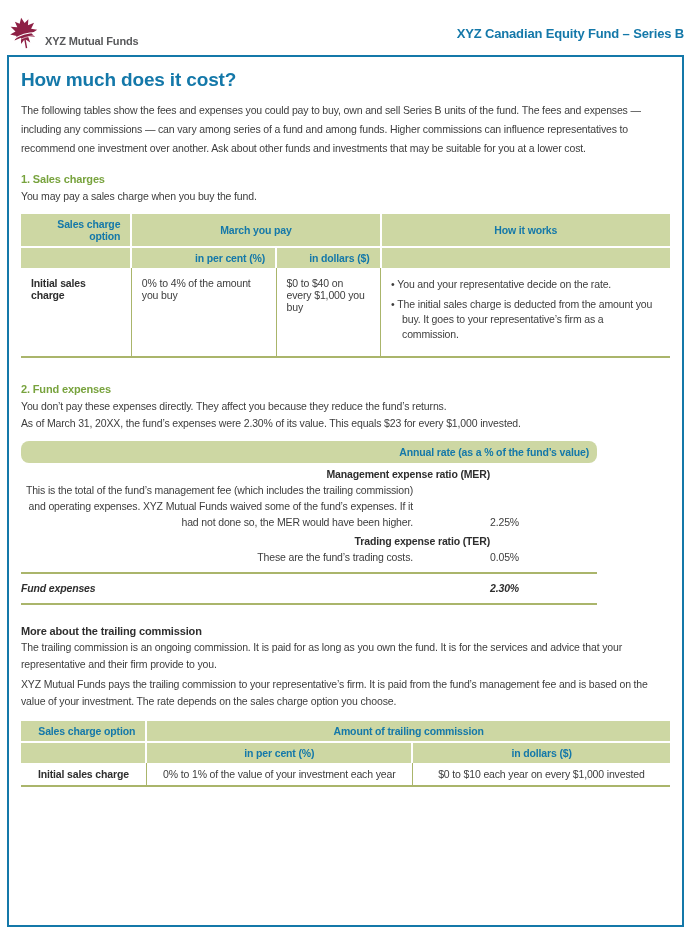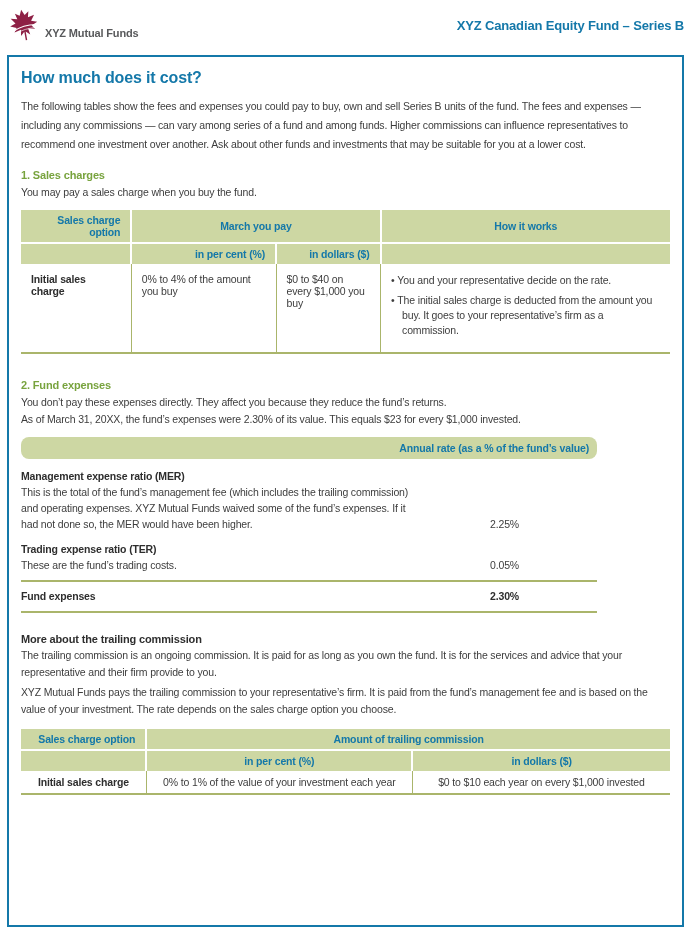--- a/index.html
+++ b/index.html
@@ -7,39 +7,39 @@
   body {
     font-family: "Liberation Sans", sans-serif;
     color: #3d3d3d;
     letter-spacing: -0.15px;
     position: relative;
     height: 930px;
     overflow: hidden;
   }
 
   
-  .top-header { position: absolute; top: 4px; left: 0; width: 691px; height: 48px; }
+  .top-header { position: absolute; top: 12px; left: 0; width: 691px; height: 48px; }
   .logo-wrap { position: absolute; left: 6px; top: 3px; display: flex; align-items: flex-end; }
   .leaf-svg { width: 36px; height: 38px; }
   .logo-text { font-size: 11px; font-weight: bold; color: #58595b; margin-left: 3px; margin-bottom: 6px; }
   .fund-title {
     position: absolute; right: 7px; top: 14px;
     font-size: 13px; font-weight: bold; color: #1478a9;
   }
 
   
   .doc-box {
     position: absolute; left: 7px; top: 55px;
     width: 677px; height: 872px;
     border: 2px solid #1478a9;
     background: #fff;
     padding: 8px 12px;
   }
 
-  .h1 { font-size: 16px; font-weight: bold; color: #1478a9; margin: 4px 0 10px 0; }
+  .h1 { font-size: 19px; font-weight: bold; color: #1478a9; margin: 4px 0 10px 0; }
   .body-p { font-size: 10.5px; line-height: 19px; color: #3d3d3d; }
   .intro-p { margin-bottom: 15px; }
   .h2 { font-size: 11px; font-weight: bold; color: #78a33e; margin-bottom: 3px; }
   .h3 { font-size: 11px; font-weight: bold; color: #2e2e2e; margin-bottom: 2px; }
   .small-p { font-size: 10.5px; line-height: 17px; }
 
   
   table.ftable { width: 100%; border-collapse: collapse; font-size: 10.5px; table-layout: fixed; }
   table.ftable th {
     background: #cdd7a3; color: #1478a9; font-weight: bold;
@@ -62,29 +62,30 @@
   .tbl1 { margin-bottom: 0; }
 
   
   .fe-section { margin-top: 25px; }
   .annual-bar {
     margin-top: 9px; width: 576px; height: 22px; background: #cdd7a3;
     color: #1478a9; font-weight: bold; font-size: 10.5px;
     text-align: right; line-height: 22px; padding-right: 8px; border-radius: 8px;
   }
   .exp-table { width: 576px; font-size: 10.5px; }
-  .exp-row { display: flex; padding-top: 9px; }
+  .exp-row { display: flex; padding-top: 3px; text-align: right; }
   .exp-left { width: 469px; }
   .exp-title { font-weight: bold; color: #2e2e2e; line-height: 16px; }
   .exp-desc { max-width: 392px; line-height: 16px; }
   .exp-val { align-self: flex-end; line-height: 16px; }
   .exp-total {
     display: flex; margin-top: 7px;
     border-top: 2px solid #aab56b; border-bottom: 2px solid #aab56b;
     padding: 6px 0 7px 0;
+    font-style: italic;
   }
   .exp-total .exp-title, .exp-total .exp-val { font-weight: bold; color: #2e2e2e; }
 
   
   .trail-section { margin-top: 20px; }
   .trail-p { margin-bottom: 3px; }
   .tbl2 { margin-top: 11px; }
 </style>
 </head>
 <body>

